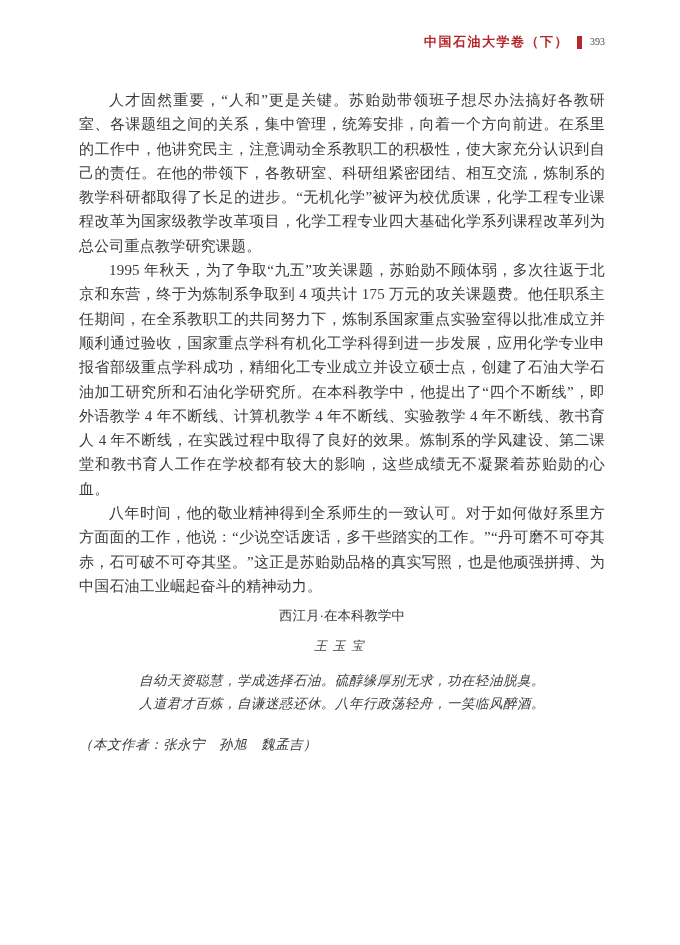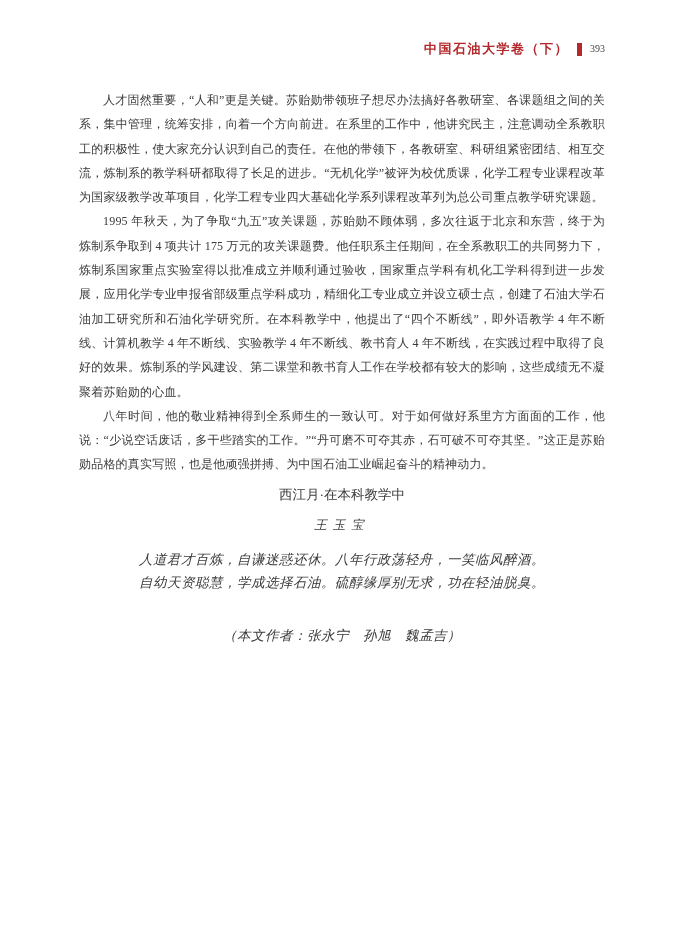--- a/index.html
+++ b/index.html
@@ -13,21 +13,21 @@
     height: 945px;
     background: var(--page_bg, #ffffff);
     overflow: hidden;
     font-family: "Liberation Serif", "DejaVu Serif", serif;
     color: var(--text, #3a3a3a);
     box-sizing: border-box;
   }
   
   .header {
     position: absolute;
-    top: 41px;
+    top: 34px;
     right: 75px;
     display: flex;
     align-items: center;
     gap: 8px;
     line-height: 16px;
   }
   .volume-title {
     color: var(--accent, #b5272b);
     font-size: 13px;
     font-weight: bold;
@@ -45,21 +45,21 @@
   }
   
   .content {
     position: absolute;
     top: 88px;
     left: 79px;
     right: 75px;
   }
   .article p {
     margin: 0;
-    font-size: 12px;
+    font-size: 15px;
     line-height: 24.3px;
     text-align: justify;
     text-indent: 2em;
     letter-spacing: 0.2px;
   }
   .poem-title {
     margin-top: 6px;
     text-align: center;
     font-size: 13.5px;
     line-height: 24px;
@@ -76,22 +76,22 @@
     margin-top: 13px;
   }
   .poem-line {
     text-align: center;
     font-size: 13.5px;
     font-style: italic;
     line-height: 23px;
     letter-spacing: 0.5px;
   }
   .attribution {
-    margin-top: 32px;
-    text-align: center;
+    margin-top: 20px;
+    text-align: left;
     font-size: 13.5px;
     font-style: italic;
     line-height: 20px;
     letter-spacing: 0.5px;
   }
 </style>
 </head>
 <body>
 
 <div class="page">
@@ -107,22 +107,22 @@
     <div class="article">
       <p>人才固然重要，“人和”更是关键。苏贻勋带领班子想尽办法搞好各教研室、各课题组之间的关系，集中管理，统筹安排，向着一个方向前进。在系里的工作中，他讲究民主，注意调动全系教职工的积极性，使大家充分认识到自己的责任。在他的带领下，各教研室、科研组紧密团结、相互交流，炼制系的教学科研都取得了长足的进步。“无机化学”被评为校优质课，化学工程专业课程改革为国家级教学改革项目，化学工程专业四大基础化学系列课程改革列为总公司重点教学研究课题。</p>
       <p>1995 年秋天，为了争取“九五”攻关课题，苏贻勋不顾体弱，多次往返于北京和东营，终于为炼制系争取到 4 项共计 175 万元的攻关课题费。他任职系主任期间，在全系教职工的共同努力下，炼制系国家重点实验室得以批准成立并顺利通过验收，国家重点学科有机化工学科得到进一步发展，应用化学专业申报省部级重点学科成功，精细化工专业成立并设立硕士点，创建了石油大学石油加工研究所和石油化学研究所。在本科教学中，他提出了“四个不断线”，即外语教学 4 年不断线、计算机教学 4 年不断线、实验教学 4 年不断线、教书育人 4 年不断线，在实践过程中取得了良好的效果。炼制系的学风建设、第二课堂和教书育人工作在学校都有较大的影响，这些成绩无不凝聚着苏贻勋的心血。</p>
       <p>八年时间，他的敬业精神得到全系师生的一致认可。对于如何做好系里方方面面的工作，他说：“少说空话废话，多干些踏实的工作。”“丹可磨不可夺其赤，石可破不可夺其坚。”这正是苏贻勋品格的真实写照，也是他顽强拼搏、为中国石油工业崛起奋斗的精神动力。</p>
     </div>
 
     <div class="poem">
       <div class="poem-title">西江月·在本科教学中</div>
       <div class="poem-author">王玉宝</div>
       <div class="poem-lines">
+        <div class="poem-line">自幼天资聪慧，学成选择石油。硫醇缘厚别无求，功在轻油脱臭。</div>
         <div class="poem-line">人道君才百炼，自谦迷惑还休。八年行政荡轻舟，一笑临风醉酒。</div>
-        <div class="poem-line">自幼天资聪慧，学成选择石油。硫醇缘厚别无求，功在轻油脱臭。</div>
       </div>
     </div>
 
     <div class="attribution">（本文作者：张永宁　孙旭　魏孟吉）</div>
 
   </div>
 
 </div>
 
 </body></html>

